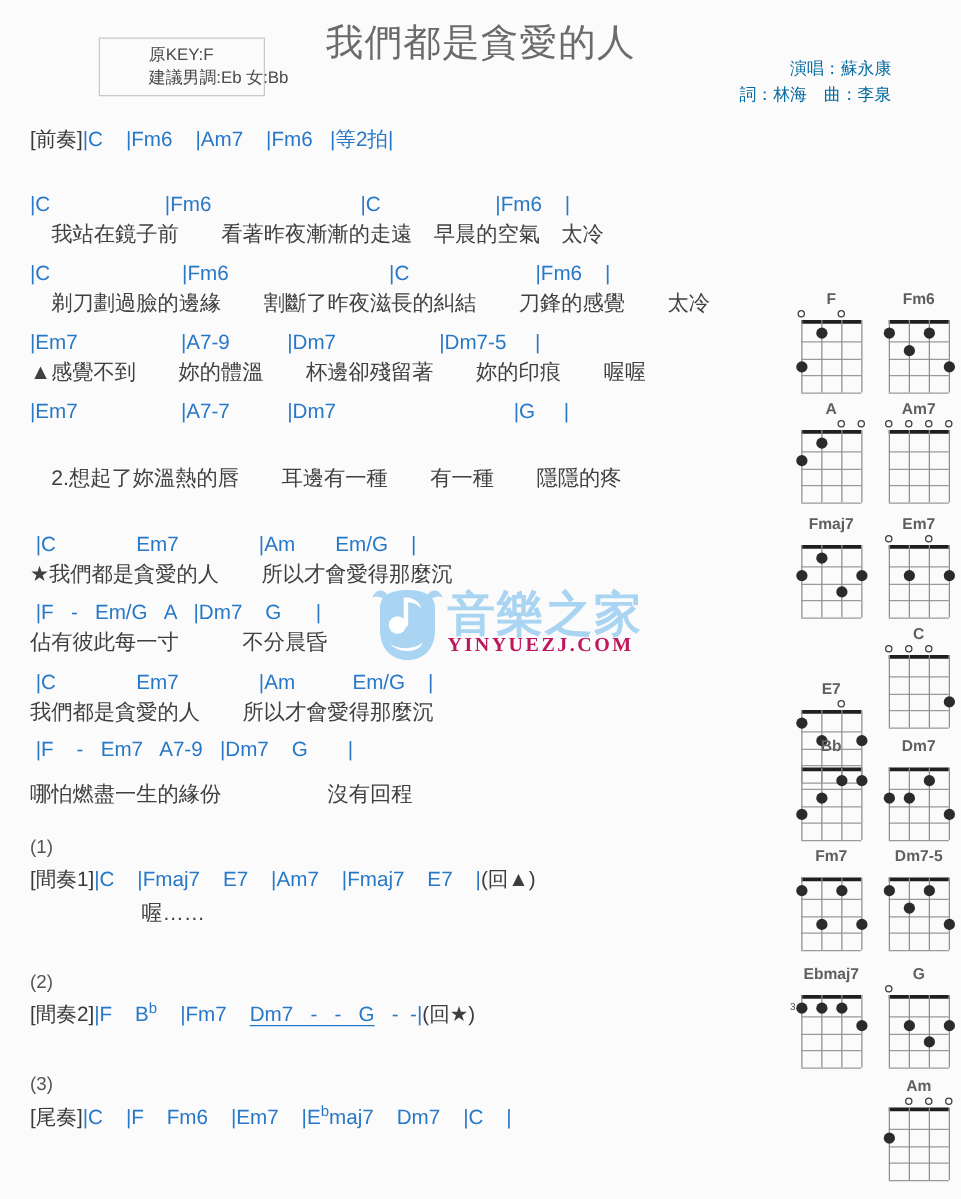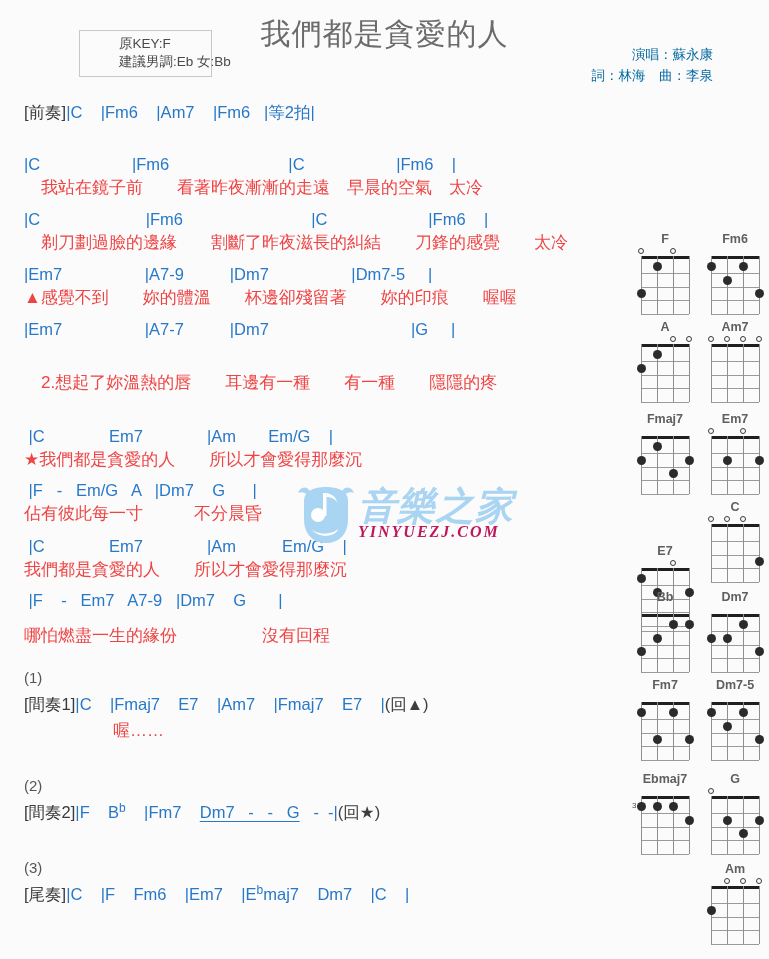--- a/index.html
+++ b/index.html
@@ -72,21 +72,21 @@
     position: absolute;
     white-space: pre;
     font-size: 16.5px;
     line-height: 20px;
   }
   .chordline {
     color: #2878c8;
     letter-spacing: 0px;
   }
   .lyricline {
-    color: #ef4444;
+    color: #404040;
     font-size: 17px;
   }
   .sec-label {
     color: #3a3a3a;
   }
   .marker {
     color: #555;
     font-size: 15px;
   }
   .dark {
@@ -99,25 +99,24 @@
   }
   .uline {
     text-decoration: underline;
     text-underline-offset: 3px;
   }
 
   
   .watermark {
     position: absolute;
     left: 296px;
-    top: 483px;
+    top: 468px;
     width: 220px;
     height: 72px;
     pointer-events: none;
-    font-style: italic;
   }
   .wm-text {
     position: absolute;
     left: 62px;
     top: -2px;
     font-size: 38px;
     font-weight: bold;
     color: #a9d4f2;
     letter-spacing: 1px;
     white-space: nowrap;

